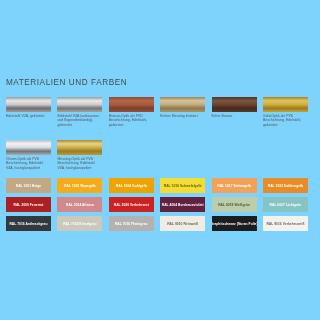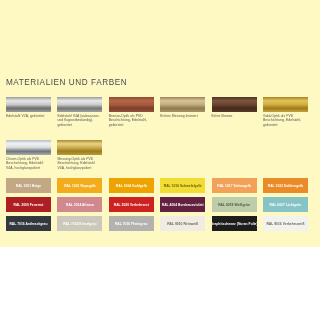--- a/index.html
+++ b/index.html
@@ -11,22 +11,22 @@
     width: 320px;
     height: 320px;
     overflow: hidden;
     font-family: "Liberation Sans", sans-serif;
     color: #3a3a3a;
   }
 
   #page {
     position: relative;
     width: 320px;
-    height: 247px;
-    background: #fef9c3;
+    height: 320px;
+    background: #7dd3fc;
     box-sizing: border-box;
   }
 
   
   .header {
     position: absolute;
     left: 6px;
     top: 78px;
     font-size: 8.2px;
     letter-spacing: 0.55px;

